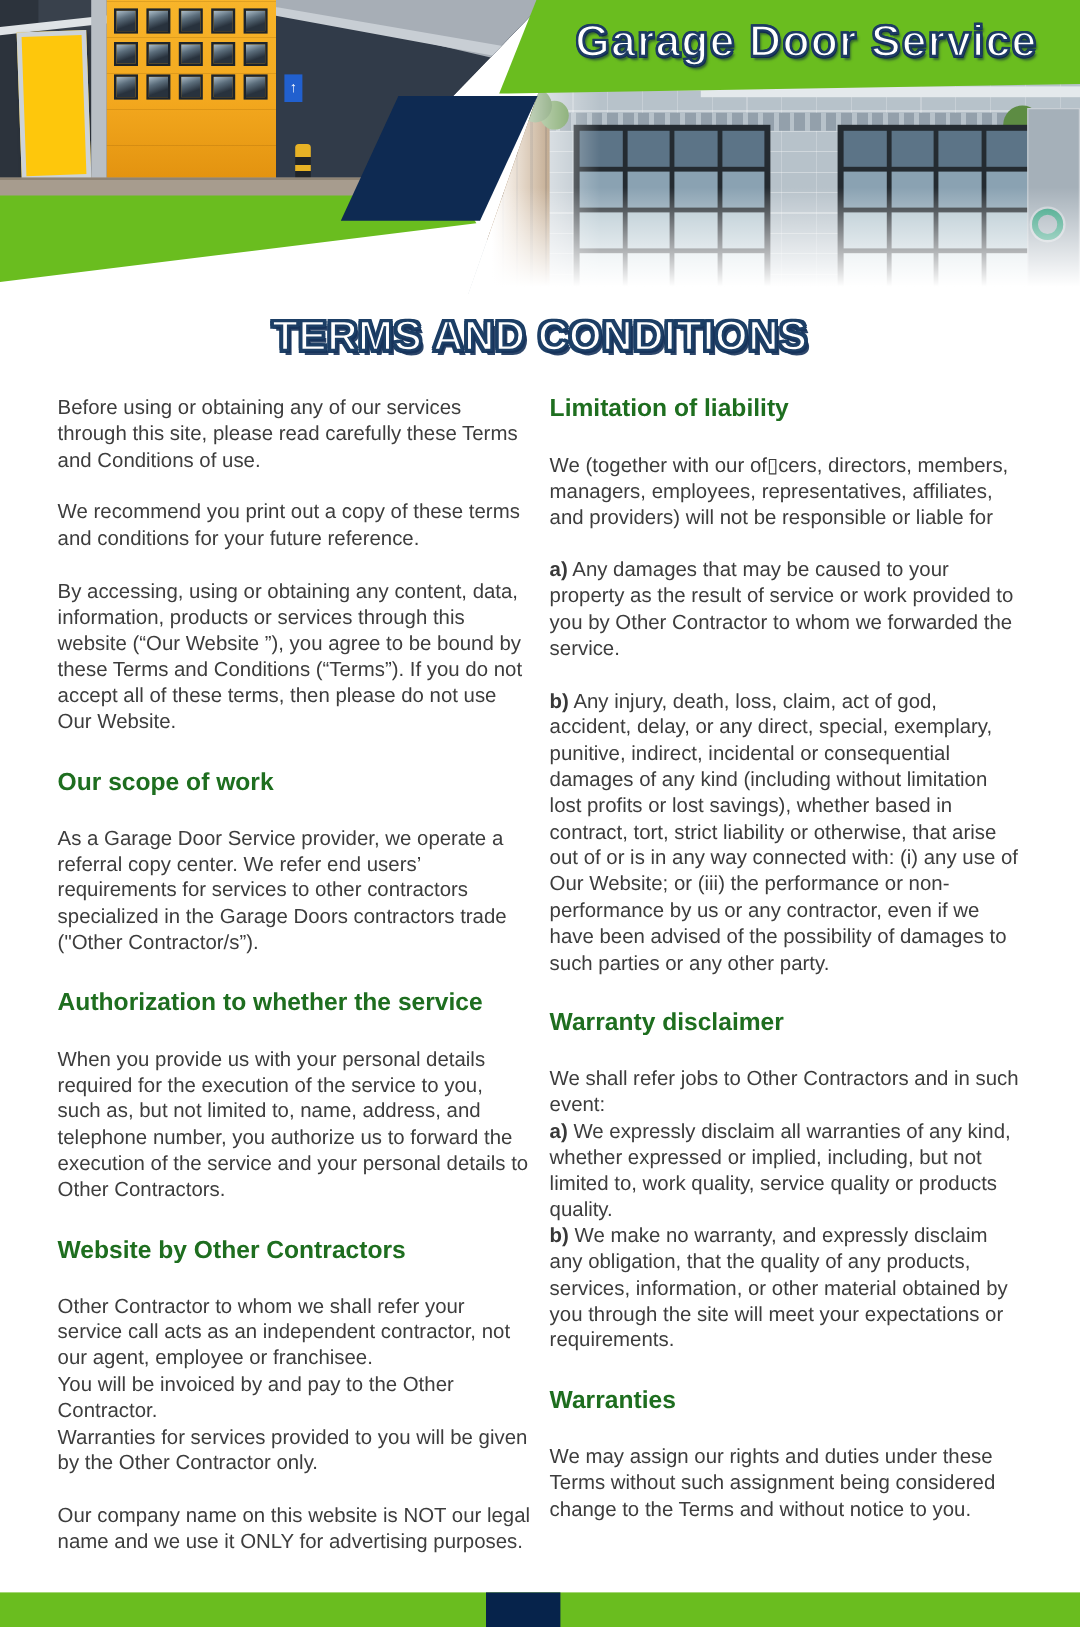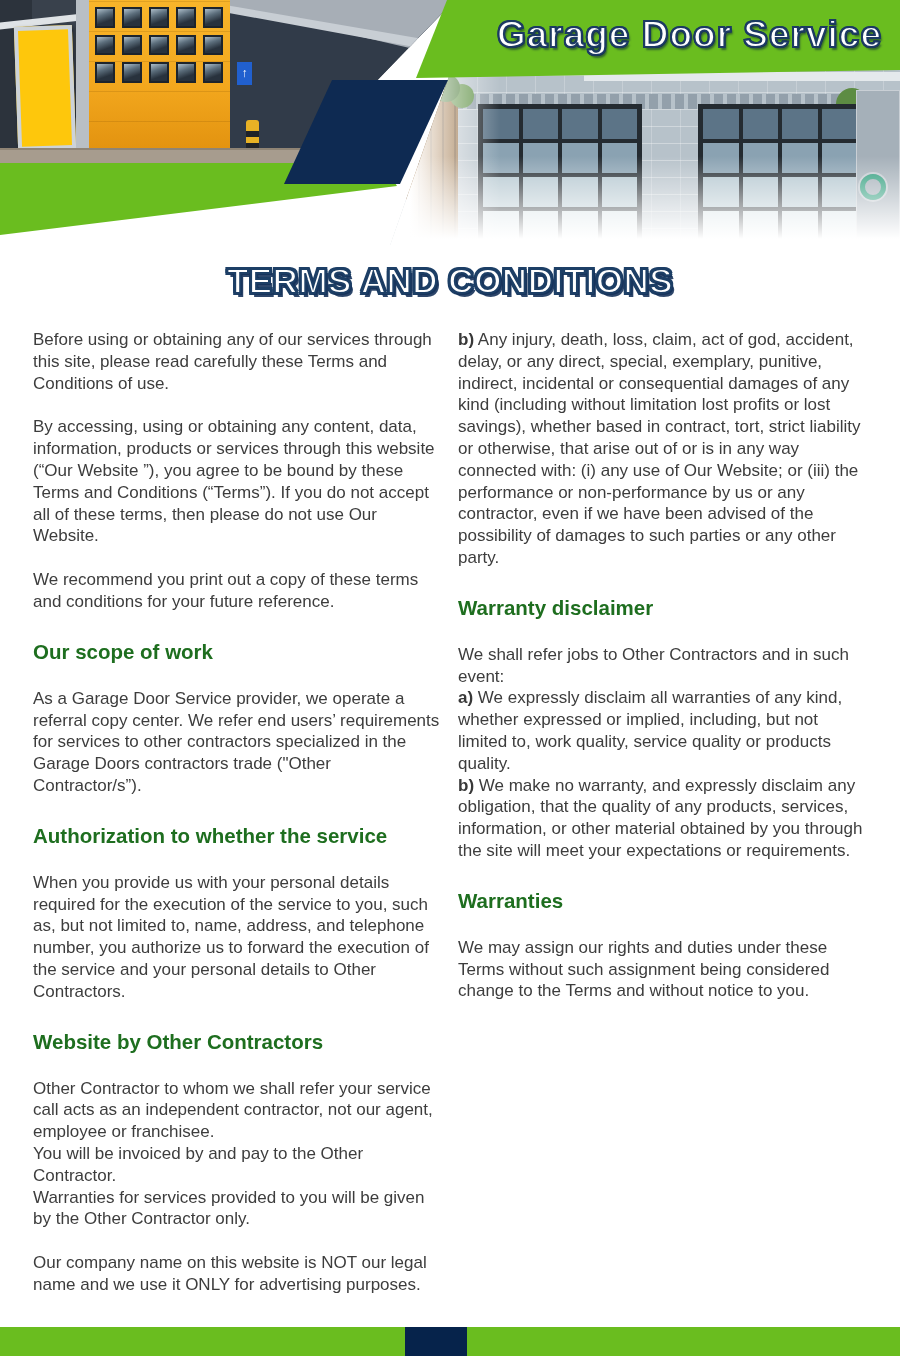--- a/index.html
+++ b/index.html
@@ -79,34 +79,34 @@
       box-shadow:inset 0 0 0 1px rgba(255,255,255,.4);}
   .rp-hose{position:absolute;right:14px;top:104px;width:26px;height:26px;border-radius:50%;
       border:5px solid #2f9e7d;box-shadow:0 0 0 2px rgba(255,255,255,.35);}
   .rp-fade-left{position:absolute;left:0;top:0;width:110px;height:100%;
       background:linear-gradient(90deg,#ffffff 18%,rgba(255,255,255,0) 100%);}
   .rp-fade-bottom{position:absolute;left:0;bottom:0;width:100%;height:90px;
       background:linear-gradient(180deg,rgba(255,255,255,0),#ffffff 92%);}
 
   .header-svg{position:absolute;left:0;top:0;width:900px;height:245px;}
 
-  .brand{position:absolute;left:462px;top:14px;width:420px;text-align:right;
+  .brand{position:absolute;left:462px;top:14px;width:420px;text-align:center;
       font-size:37px;font-weight:800;letter-spacing:1px;color:#ffffff;
       -webkit-text-stroke:2px #1c3a63;
       text-shadow:2px 3px 2px rgba(10,30,60,.55), -1px -1px 0 #1c3a63,1px -1px 0 #1c3a63,-1px 1px 0 #1c3a63,1px 1px 0 #1c3a63;}
 
   
   .main{height:1082px;overflow:hidden;}
   .page-title{margin:16px 0 28px 0;text-align:center;
       font-size:35px;font-weight:800;letter-spacing:.5px;color:#ffffff;
       -webkit-text-stroke:2px #1d3f66;
       text-shadow:3px 4px 0 rgba(22,50,90,.9),
         -2px -2px 0 #1d3f66,2px -2px 0 #1d3f66,-2px 2px 0 #1d3f66,2px 2px 0 #1d3f66,
         0 -2px 0 #1d3f66,0 2px 0 #1d3f66,-2px 0 0 #1d3f66,2px 0 0 #1d3f66;}
-  .cols{display:flex;gap:16px;padding:0 33px;}
+  .cols{display:flex;gap:16px;padding:0 48px;}
   .col{flex:1 1 0;min-width:0;}
   .para{margin:0 0 22px 0;font-size:17px;line-height:21.8px;white-space:pre-line;}
   .para.tight{margin:0;}
   .para b{font-weight:700;color:#383838;}
   .sec-h{margin:27px 0 24px 0;font-size:20.5px;font-weight:700;color:var(--heading-green);}
   .col > :first-child{margin-top:0;}
 
   
   .footer{position:relative;width:900px;height:29px;background:var(--brand-green);}
   .footer-square{position:absolute;left:405px;top:0;width:62px;height:29px;background:#06234b;}
@@ -208,33 +208,36 @@
   </svg>
 
   <div class="brand">Garage Door Service</div>
 </div>
 
 <div class="main">
   <h1 class="page-title">TERMS AND CONDITIONS</h1>
   <div class="cols">
     <div class="col" id="col-left">
         <p class="para">Before using or obtaining any of our services through this site, please read carefully these Terms and Conditions of use.</p>
+        <p class="para">We recommend you print out a copy of these terms and conditions for your future reference.</p>
         <p class="para">By accessing, using or obtaining any content, data, information, products or services through this website (“Our Website ”), you agree to be bound by these Terms and Conditions (“Terms”). If you do not accept all of these terms, then please do not use Our Website.</p>
-        <p class="para">We recommend you print out a copy of these terms and conditions for your future reference.</p>
         <h3 class="sec-h">Our scope of work</h3>
         <p class="para">As a Garage Door Service provider, we operate a referral copy center. We refer end users’ requirements for services to other contractors specialized in the Garage Doors contractors trade ("Other Contractor/s”).</p>
         <h3 class="sec-h">Authorization to whether the service</h3>
         <p class="para">When you provide us with your personal details required for the execution of the service to you, such as, but not limited to, name, address, and telephone number, you authorize us to forward the execution of the service and your personal details to Other Contractors.</p>
         <h3 class="sec-h">Website by Other Contractors</h3>
         <p class="para">Other Contractor to whom we shall refer your service call acts as an independent contractor, not our agent, employee or franchisee.
 You will be invoiced by and pay to the Other Contractor.
 Warranties for services provided to you will be given by the Other Contractor only.</p>
         <p class="para">Our company name on this website is NOT our legal name and we use it ONLY for advertising purposes.</p>
       </div>
     <div class="col" id="col-right">
+        <h3 class="sec-h">Limitation of liability</h3>
+        <p class="para">We (together with our of▯cers, directors, members, managers, employees, representatives, affiliates, and providers) will not be responsible or liable for</p>
+        <p class="para"><b>a)</b> Any damages that may be caused to your property as the result of service or work provided to you by Other Contractor to whom we forwarded the service.</p>
         <p class="para"><b>b)</b> Any injury, death, loss, claim, act of god, accident, delay, or any direct, special, exemplary, punitive, indirect, incidental or consequential damages of any kind (including without limitation lost profits or lost savings), whether based in contract, tort, strict liability or otherwise, that arise out of or is in any way connected with: (i) any use of Our Website; or (iii) the performance or non-performance by us or any contractor, even if we have been advised of the possibility of damages to such parties or any other party.</p>
         <h3 class="sec-h">Warranty disclaimer</h3>
         <p class="para tight">We shall refer jobs to Other Contractors and in such event:</p>
         <p class="para tight"><b>a)</b> We expressly disclaim all warranties of any kind, whether expressed or implied, including, but not limited to, work quality, service quality or products quality.</p>
         <p class="para tight"><b>b)</b> We make no warranty, and expressly disclaim any obligation, that the quality of any products, services, information, or other material obtained by you through the site will meet your expectations or requirements.</p>
         <h3 class="sec-h">Warranties</h3>
         <p class="para">We may assign our rights and duties under these Terms without such assignment being considered change to the Terms and without notice to you.</p>
       </div>
   </div>
 </div>

